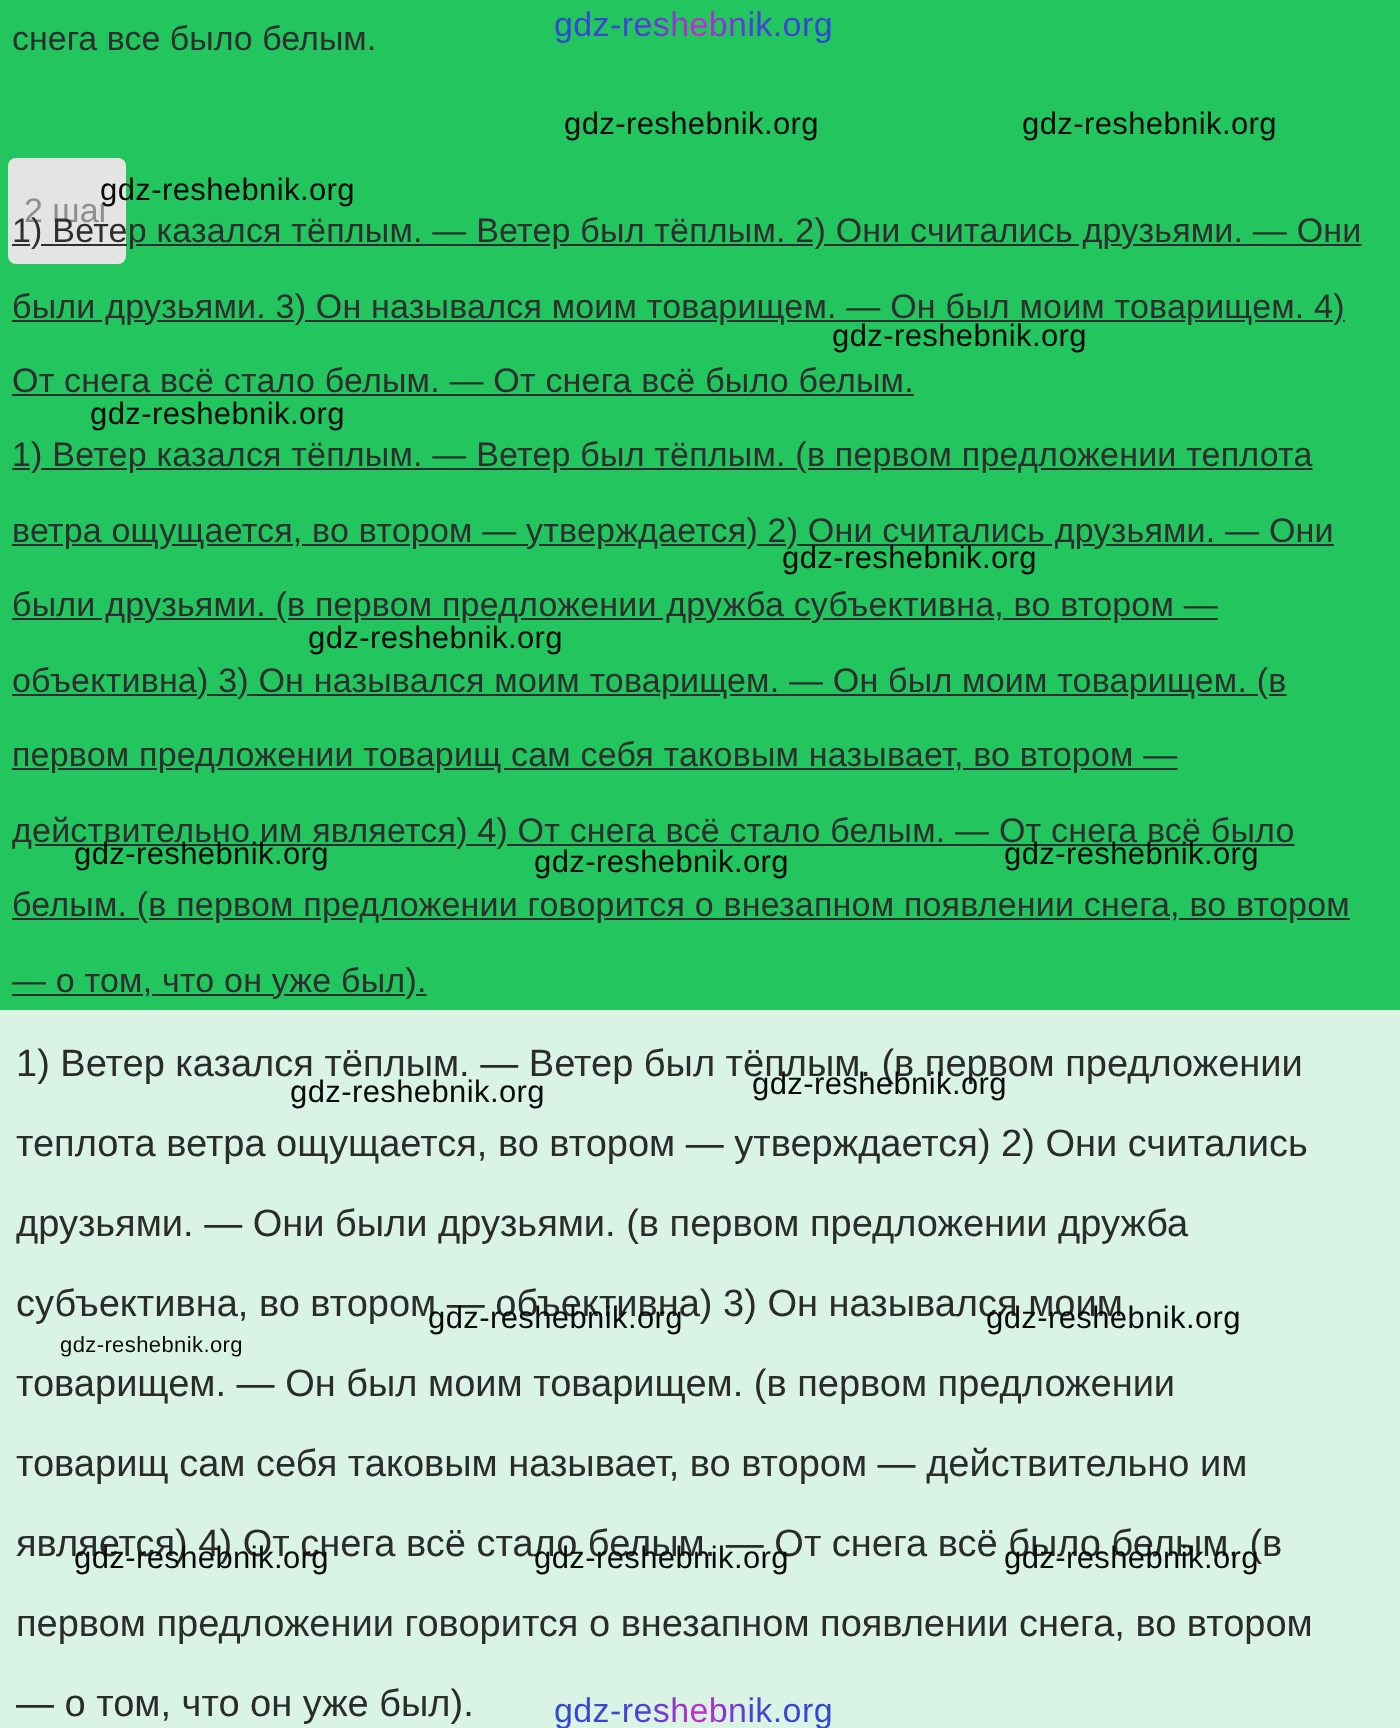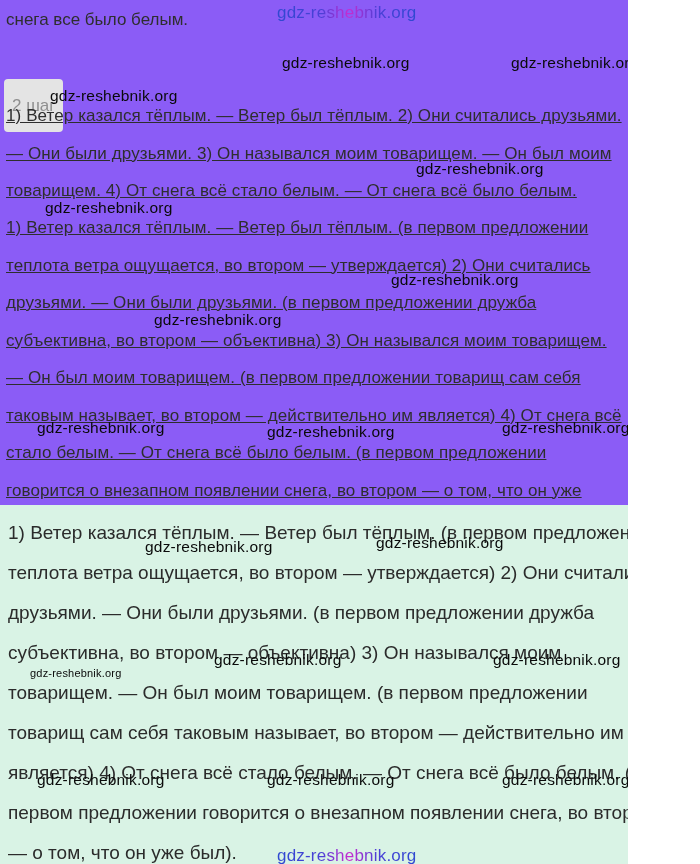--- a/index.html
+++ b/index.html
@@ -2,23 +2,23 @@
 <html><head>
 <meta charset="utf-8">
 <style>
   html, body { margin: 0; padding: 0; }
   body {
     font-family: "Liberation Sans", sans-serif;
     background: #ffffff;
   }
   .page {
     position: relative;
-    width: 628px;
+    width: 700px;
     height: 864px;
-    background: #8b5cf6;
+    background: #22c55e;
     overflow: hidden;
     color: #2e2e2e;
   }
   .top-fragment {
     position: absolute;
     left: 6px;
     top: 10px;
     font-size: 17px;
     color: #2e2e2e;
   }

